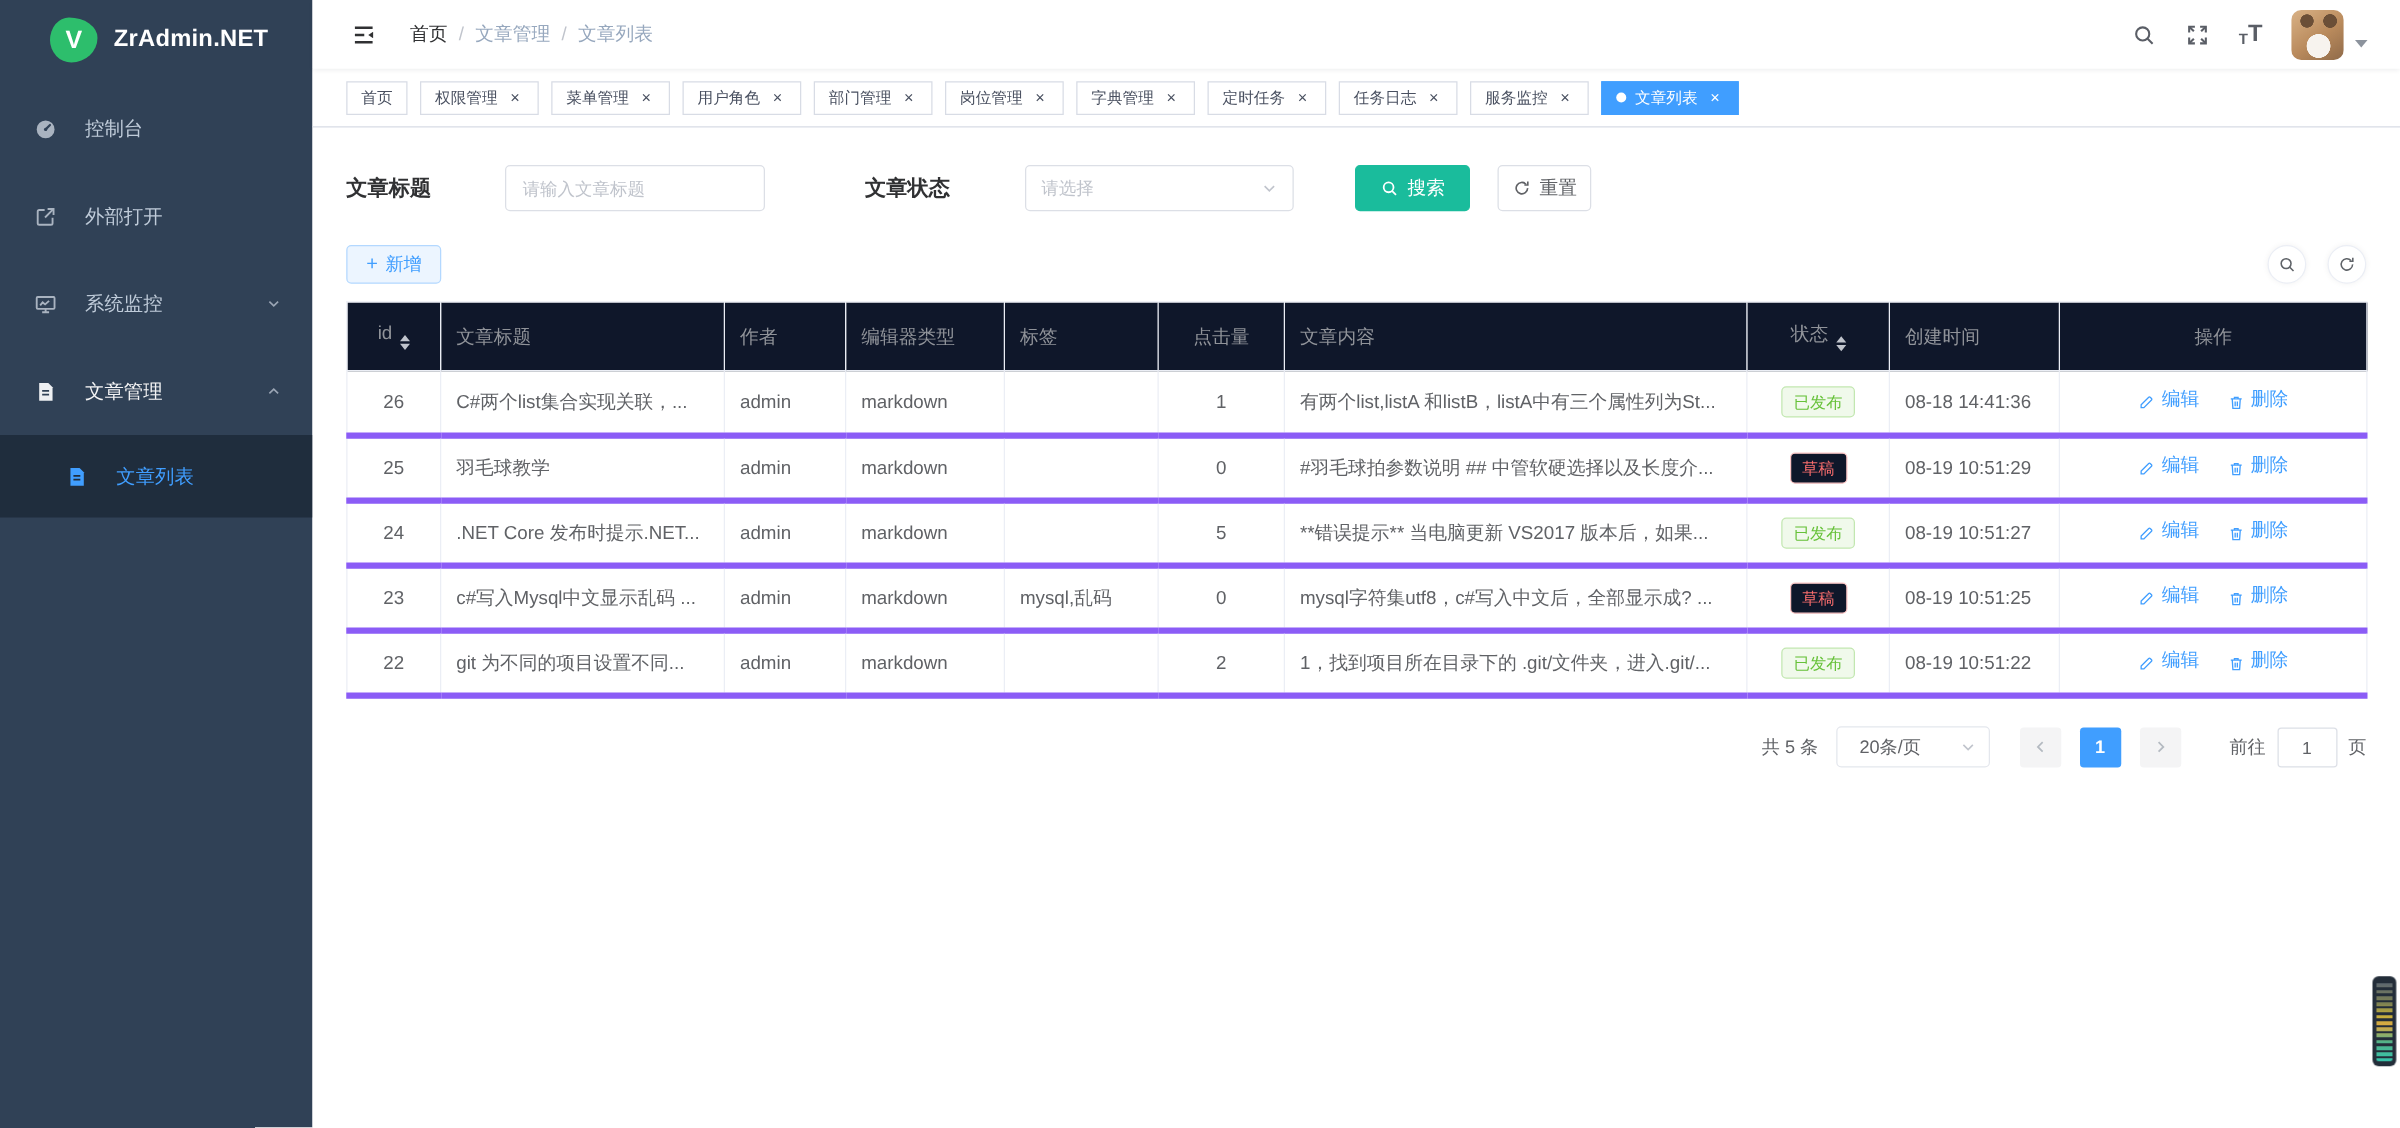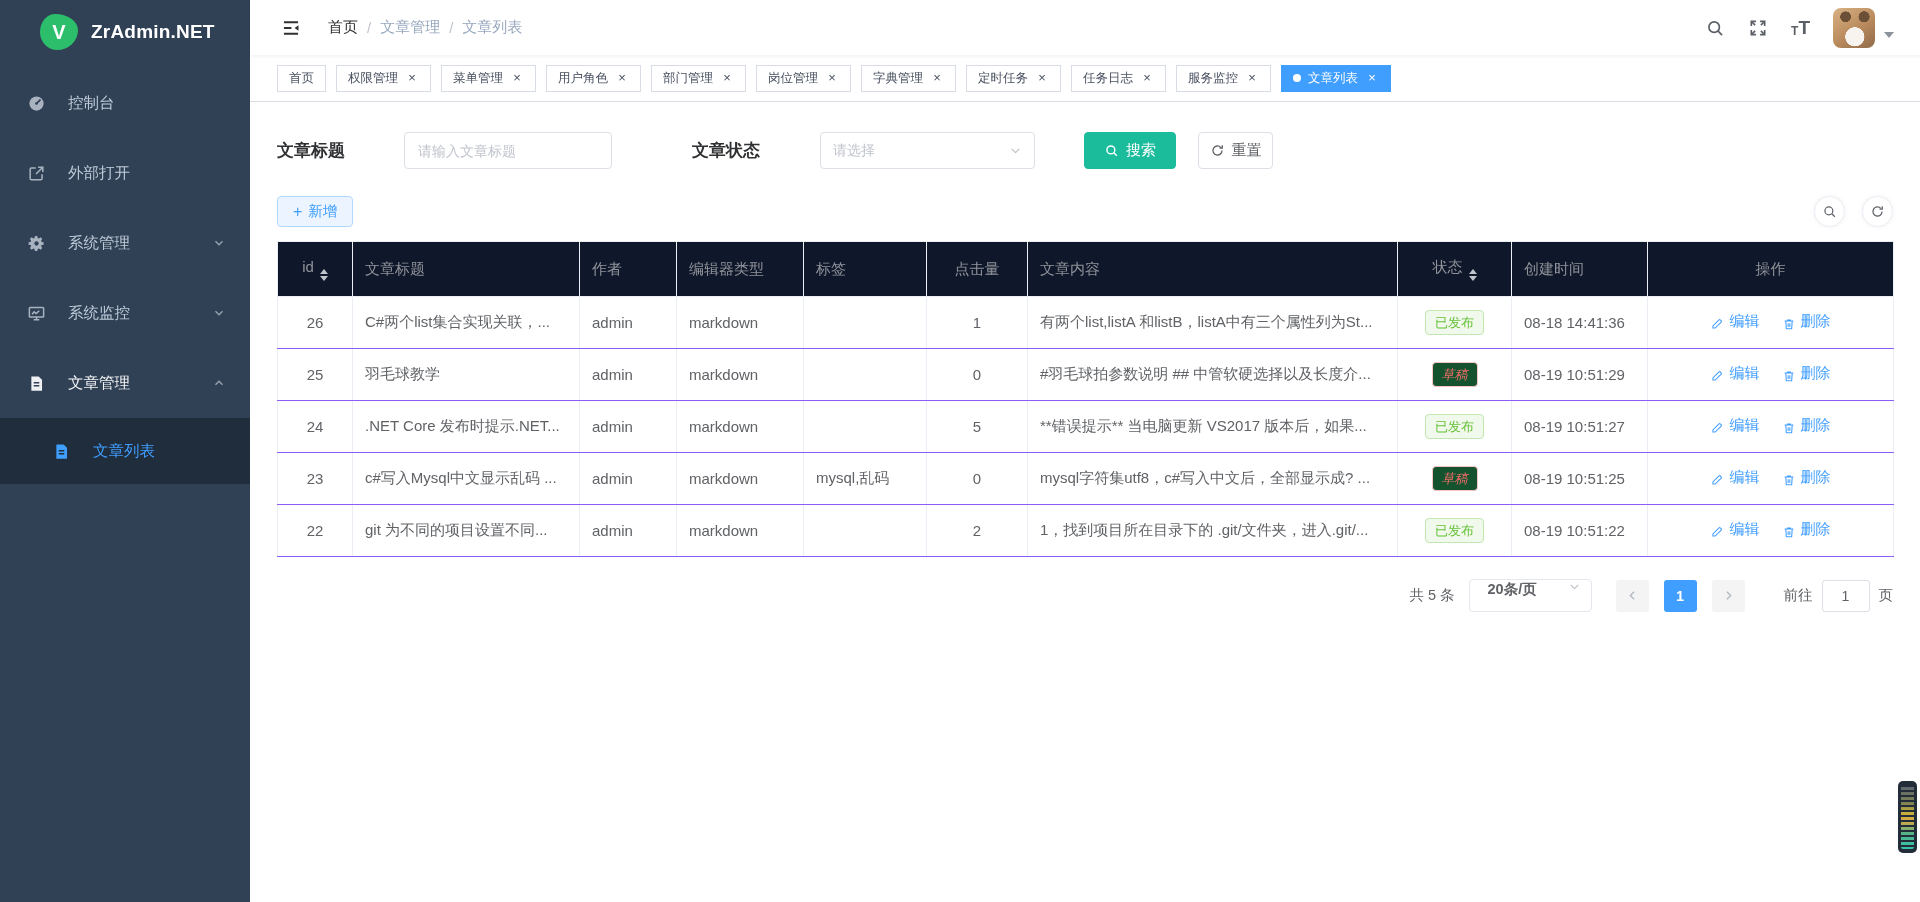--- a/index.html
+++ b/index.html
@@ -91,39 +91,39 @@
     display:flex; align-items:center; justify-content:center; cursor:pointer; color:#5f6368;
     box-shadow:0 0 5px rgba(0,0,0,.06); }
   .circ-btn .cico { width:15px; height:15px; display:flex; }
 
   
   table.grid { width:1616px; margin-top:14px; border-collapse:collapse; table-layout:fixed;
     border:1px solid #ebeef5; font-size:15px; }
   .grid th { height:55px; padding:0 12px; background:#0f172a; color:#909399; font-weight:500;
     font-size:15px; text-align:left; border-right:1px solid #ebeef5; border-bottom:1px solid #ebeef5; white-space:nowrap; }
   .grid td { height:52px; padding:0 12px; color:#606266; text-align:left;
-    border-right:1px solid #ebeef5; border-bottom:1px solid #8b5cf6;
+    border-right:1px solid #ebeef5; border-bottom:5px solid #8b5cf6;
     white-space:nowrap; overflow:hidden; }
   .grid th.c, .grid td.c { text-align:center; }
   .sort { display:inline-flex; flex-direction:column; gap:2px; margin-left:6px; vertical-align:-2px; }
   .sort i { width:0; height:0; border-left:4px solid transparent; border-right:4px solid transparent; display:block; }
   .sort .up { border-bottom:5px solid #c0c4cc; }
   .sort .down { border-top:5px solid #c0c4cc; }
   .badge { display:inline-block; padding:5px 9px; font-size:13px; line-height:1; border-radius:4px; border:1px solid transparent; }
   .badge[data-status="success"] { background:#f0f9eb; border-color:#c2e7b0; color:#67c23a; }
-  .badge[data-status="danger"]  { background:#14532d; border-color:#fbc4c4; color:#f56c6c;font-style:italic; }
+  .badge[data-status="danger"]  { background:#0f172a; border-color:#fbc4c4; color:#f56c6c; }
   .op { display:inline-flex; align-items:flex-end; gap:5px; color:#409eff; cursor:pointer; margin:0 9px; }
   .op .oico { width:14px; height:14px; display:flex; }
 
   
   .pager { display:flex; align-items:center; justify-content:flex-end; margin-top:22px; width:1616px;
     font-size:14.5px; color:#606266; }
   .pg-total { margin-right:14px; }
   .pg-size { width:123px; height:33px; border:1px solid #e4e7ed; border-radius:4px; padding:0 10px 0 18px;
-    display:flex; justify-content:space-between; cursor:pointer; color:#606266;font-weight:bold; }
+    display:flex; align-items:center; justify-content:space-between; cursor:pointer; color:#606266; }
   .pg-size .sch { width:13px; height:13px; color:#c0c4cc; display:flex; }
   .pg-btn { width:33px; height:32px; border-radius:3px; background:#f4f4f5; color:#b4bac1;
     display:flex; align-items:center; justify-content:center; cursor:pointer; }
   .pg-btn .aico { width:13px; height:13px; display:flex; }
   .pg-prev { margin-left:24px; }
   .pg-cur { width:33px; height:32px; border-radius:3px; background:#409eff; color:#fff; font-weight:bold;
     display:flex; align-items:center; justify-content:center; margin:0 15px; cursor:pointer; }
   .pg-next { }
   .pg-goto { margin-left:39px; }
   .pg-input { width:48px; height:32px; border:1px solid #dcdfe6; border-radius:3px; text-align:center;
@@ -164,34 +164,20 @@
         <span class="mi">
           <svg viewBox="0 0 24 24" width="19" height="19" fill="none" stroke="currentColor" stroke-width="1.9">
               <path d="M11 5H5.6A1.6 1.6 0 0 0 4 6.6v11.8A1.6 1.6 0 0 0 5.6 20h11.8a1.6 1.6 0 0 0 1.6-1.6V13"></path>
               <path d="M14 4h6v6"></path>
               <path d="M20 4l-8.6 8.6"></path>
             </svg>
         </span>
         <span>外部打开</span>
       </div>
 
-      <div class="menu-item">
-        <span class="mi">
-          <svg viewBox="0 0 24 24" width="19" height="19">
-              <path fill="currentColor" d="M21 13.5v-3l-2.6-.5a6.7 6.7 0 0 0-.6-1.5l1.5-2.2-2.1-2.1-2.2 1.5a6.7 6.7 0 0 0-1.5-.6L13 2.5h-3l-.5 2.6a6.7 6.7 0 0 0-1.5.6L5.8 4.2 3.7 6.3l1.5 2.2a6.7 6.7 0 0 0-.6 1.5L2 10.5v3l2.6.5c.14.53.34 1.03.6 1.5l-1.5 2.2 2.1 2.1 2.2-1.5c.47.26.97.46 1.5.6l.5 2.6h3l.5-2.6a6.7 6.7 0 0 0 1.5-.6l2.2 1.5 2.1-2.1-1.5-2.2c.26-.47.46-.97.6-1.5z"></path>
-              <circle cx="12" cy="12" r="2.7" fill="#304156"></circle>
-            </svg>
-        </span>
-        <span>系统管理</span>
-        <span class="chev">
-          <svg viewBox="0 0 24 24" width="14" height="14" fill="none" stroke="currentColor" stroke-width="2.2">
-              <polyline points="6,9 12,15 18,9"></polyline>
-            </svg>
-        </span>
-      </div>
 
       <div class="menu-item">
         <span class="mi">
           <svg viewBox="0 0 24 24" width="19" height="19" fill="none" stroke="currentColor" stroke-width="1.9">
               <rect x="3" y="4.5" width="18" height="12" rx="1"></rect>
               <path d="M8.5 20h7M12 16.5V20"></path>
               <polyline points="6.5,13 9,10 11.5,12 15.5,8.5"></polyline>
             </svg>
         </span>
         <span>系统监控</span>

